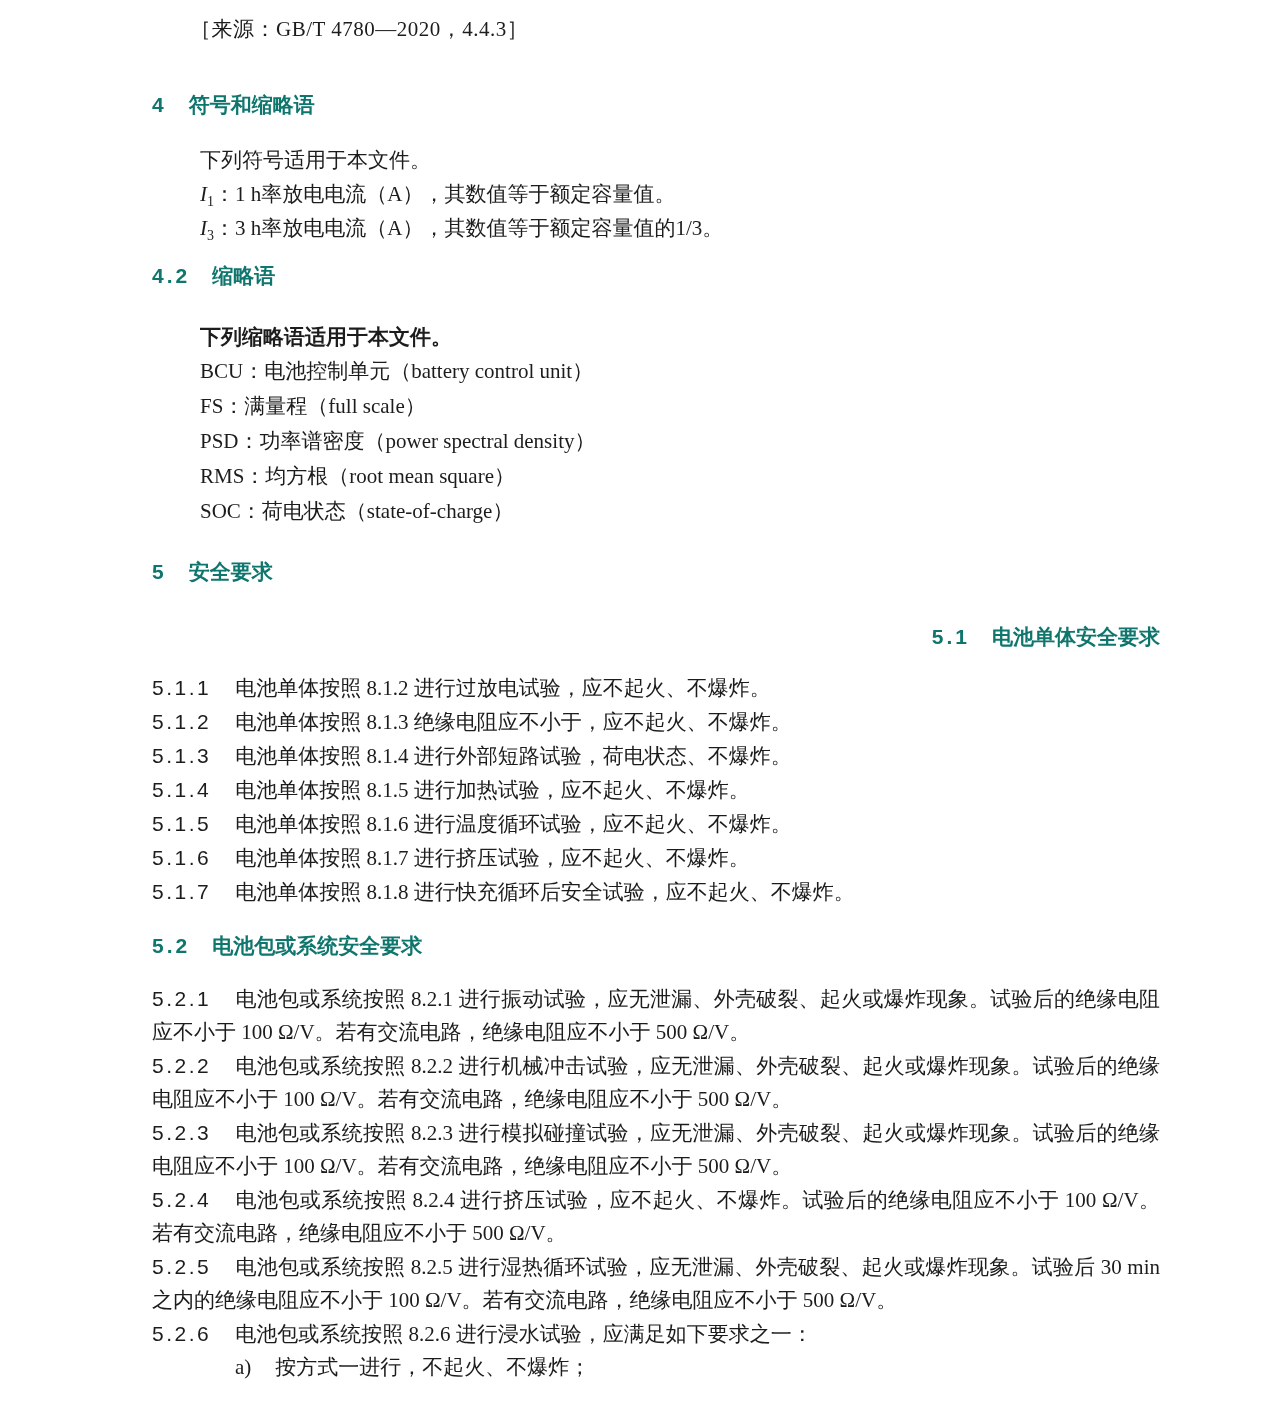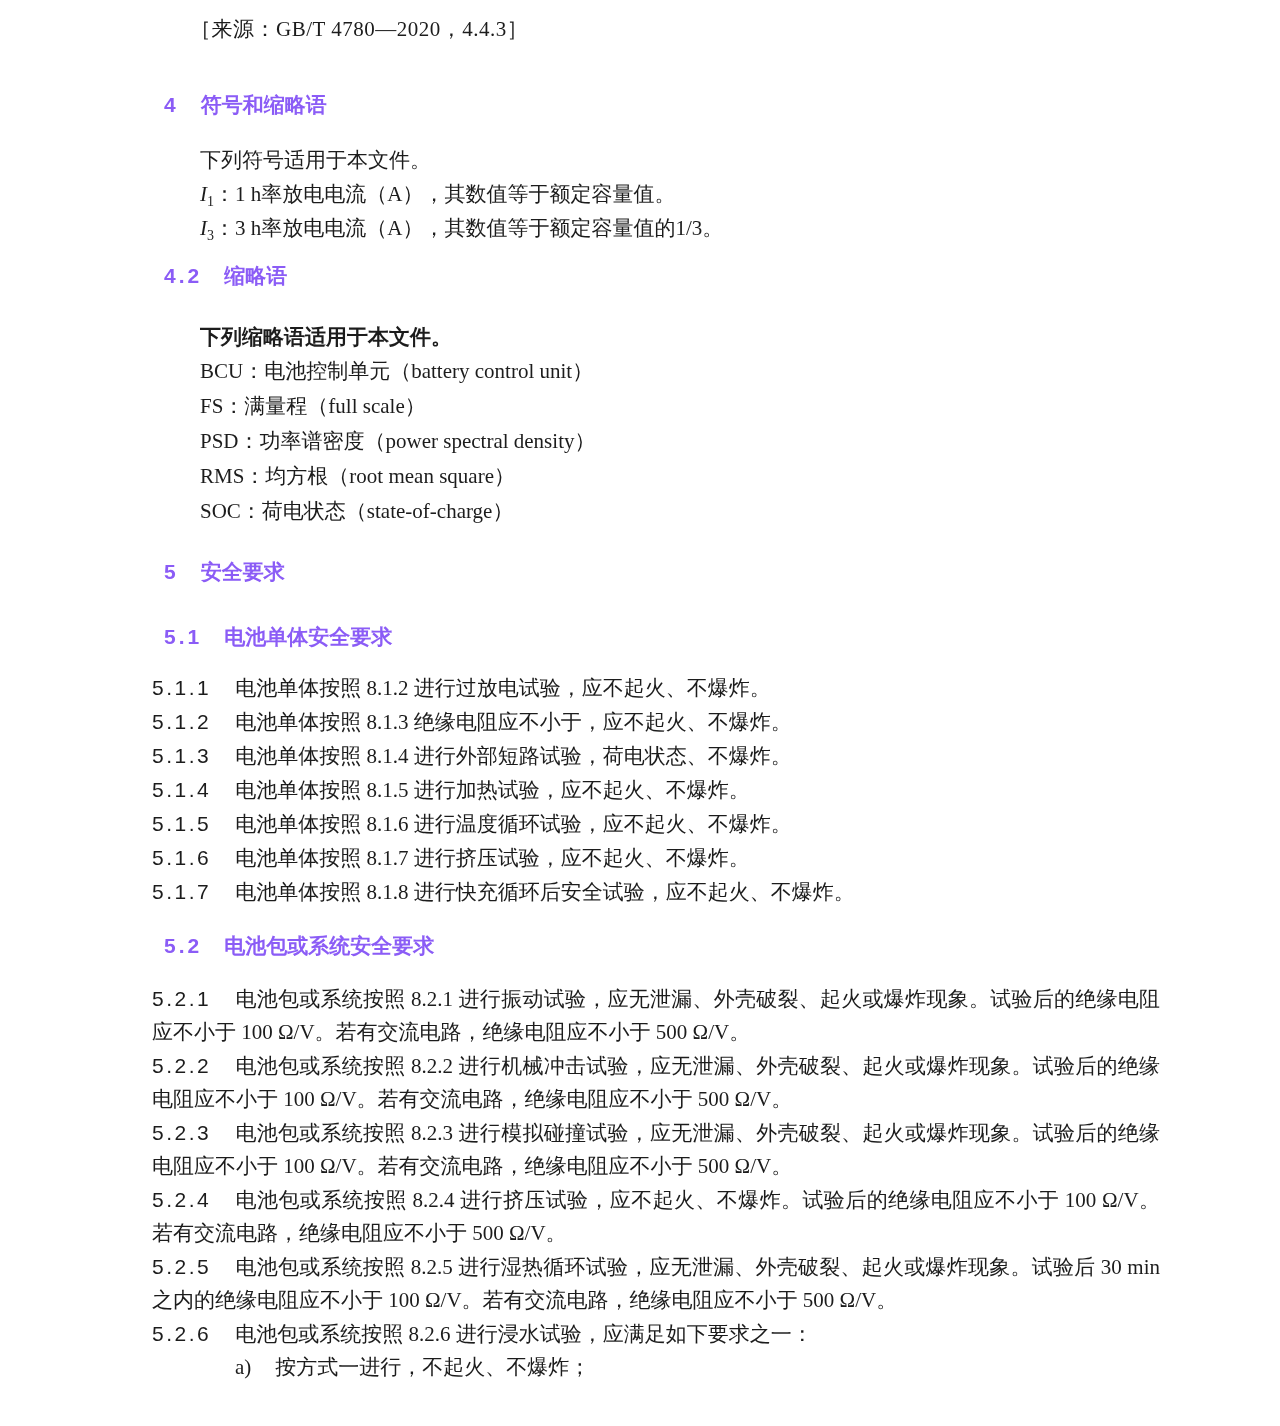--- a/index.html
+++ b/index.html
@@ -28,33 +28,33 @@
     margin-left: 38px;
     letter-spacing: 0.5px;
   }
 
   
   .heading {
     font-family: "Liberation Sans", "DejaVu Sans", sans-serif;
     font-weight: 700;
     font-size: 21px;
     line-height: 33px;
-    margin: 12px;
-    color: #8b5cf6;
+    margin: 0;
+    color: #0f766e;
   }
   .heading .num {
     letter-spacing: 3px;
     margin-right: 22px;
     font-weight: 700;
   }
   .h-sec4  { margin-top: 42px; }
   .h-sec41 { margin-top: 30px; }
   .h-sec42 { margin-top: 14px; }
   .h-sec5  { margin-top: 26px; }
-  .h-sec51 { margin-top: 32px; }
+  .h-sec51 { margin-top: 32px; text-align: right; }
   .h-sec52 { margin-top: 20px; }
 
   
   .indent { padding-left: 48px; }
   .intro-41 { margin-top: 22px; }
   .intro-42 { margin-top: 28px; font-weight: bold; }
   .abbr-list { margin-top: 0; }
   .abbr-list p { line-height: 35px; }
 
   .sym-line i { font-style: italic; font-size: 21px; }

